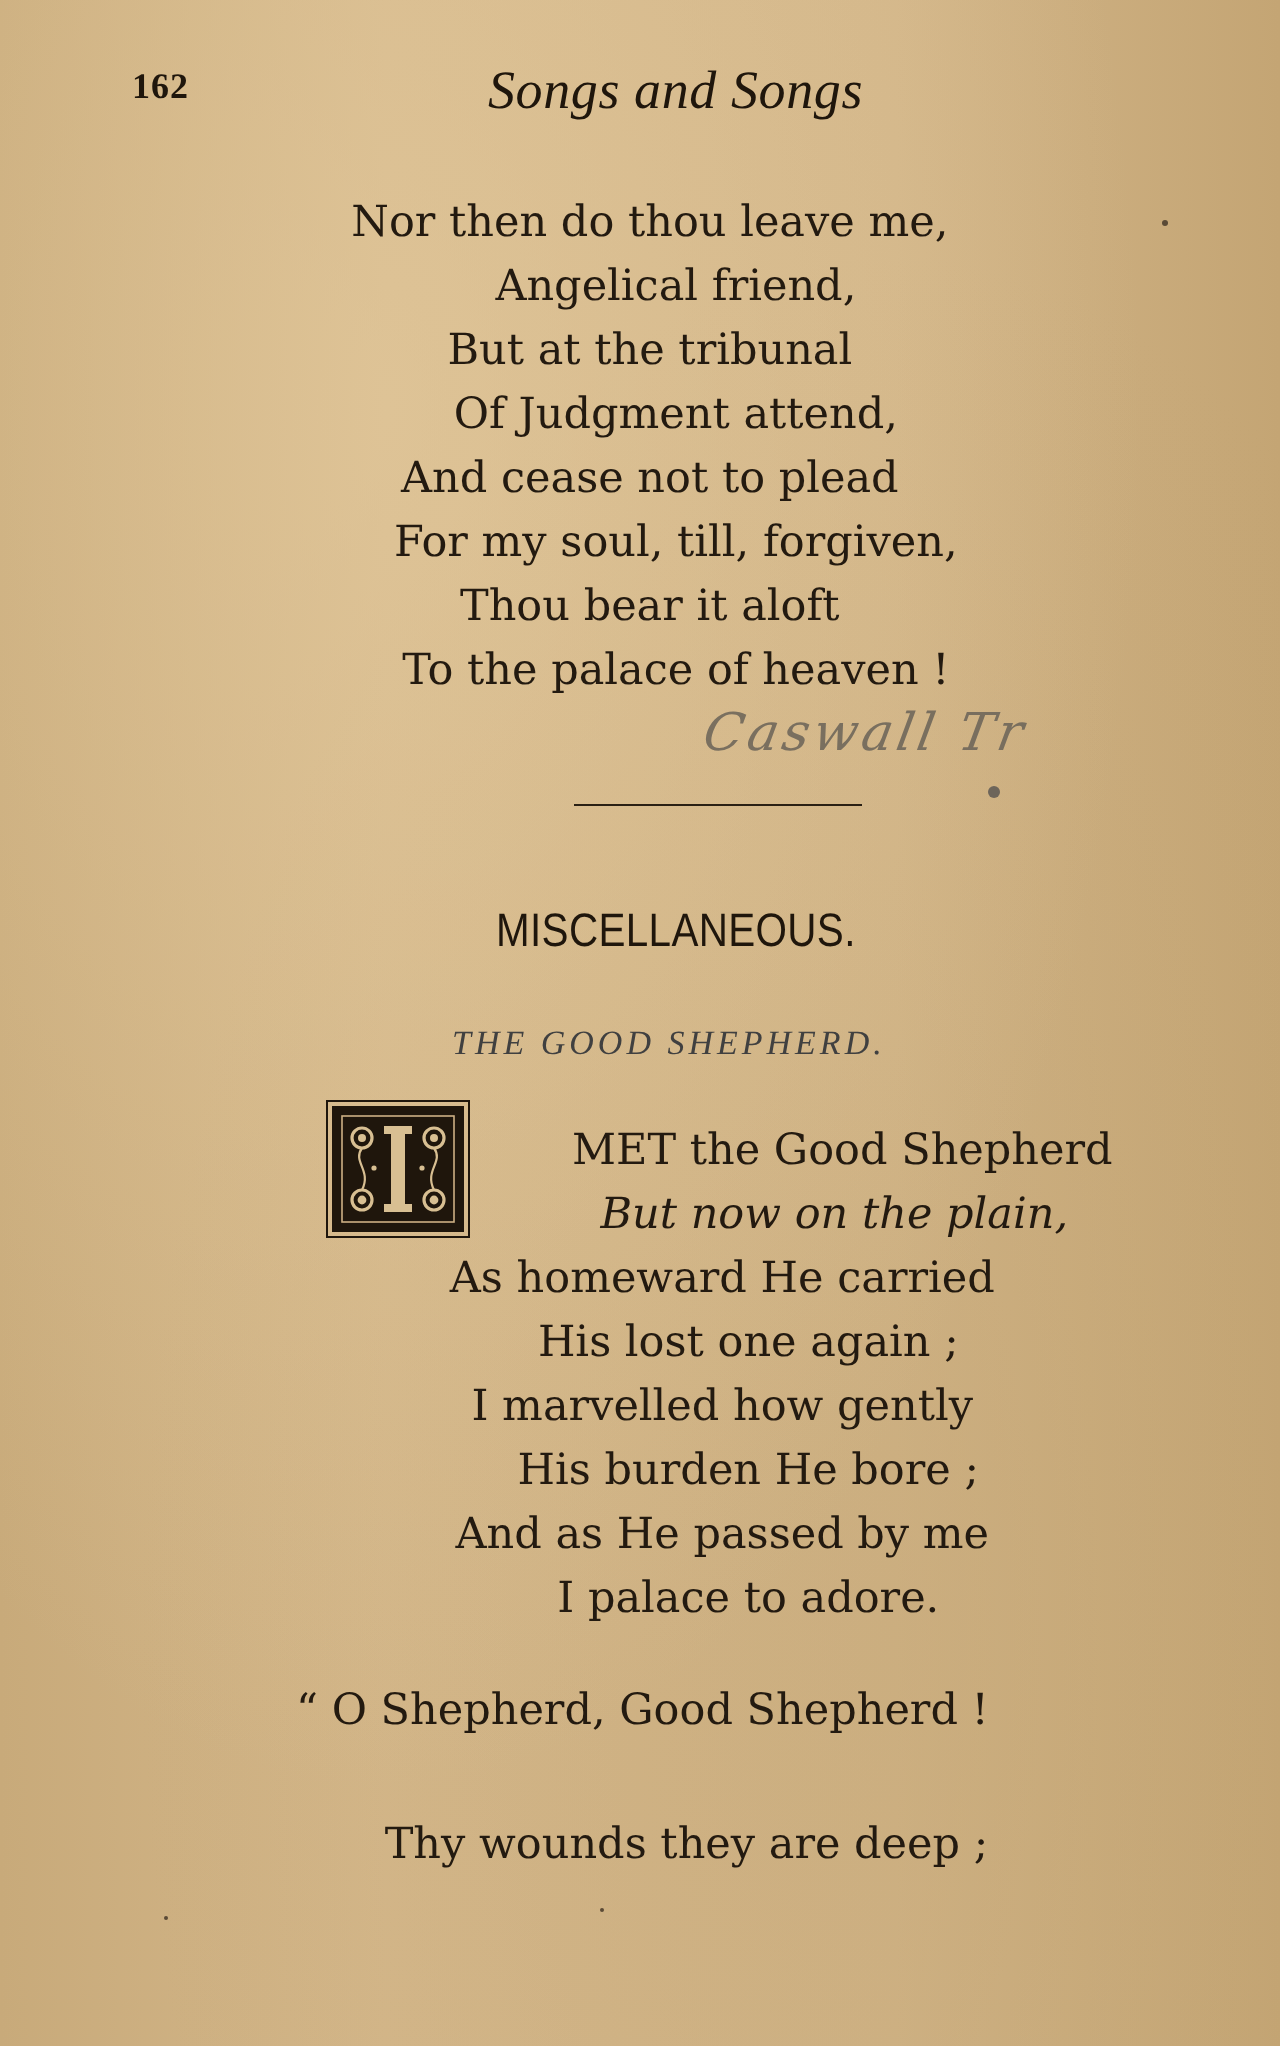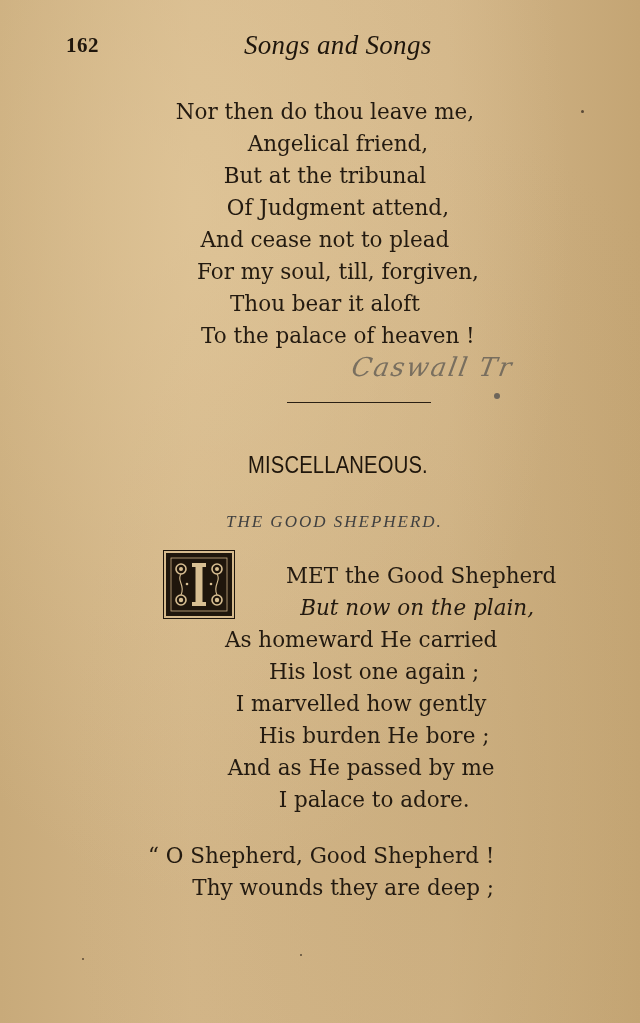--- a/index.html
+++ b/index.html
@@ -18,21 +18,21 @@
       linear-gradient(90deg, #c8aa7a 0%, #d4b78a 30%, #d2b588 70%, #c4a574 100%);
     font-family: "DejaVu Serif", "Liberation Serif", serif;
     color: #231a10;
   }
   .page-number {
     position: absolute;
     left: 66px;
     top: 33px;
     font-family: "Liberation Serif", serif;
     font-weight: bold;
-    font-size: 21px;
+    font-size: 18px;
     letter-spacing: 0.5px;
     color: #1f160c;
   }
   .running-head {
     position: absolute;
     left: 244px;
     top: 30px;
     font-family: "Liberation Serif", serif;
     font-style: italic;
     font-size: 27px;
@@ -123,20 +123,21 @@
   .verse-2 .line.second {
     padding-left: 112px;
     font-style: italic;
   }
   .verse-3 {
     left: 148px;
     top: 840px;
   }
   .verse-3 .line.indent {
     padding-left: 44px;
+    margin-top: 35px;
   }
   .speck {
     position: absolute;
     width: 3px;
     height: 3px;
     border-radius: 50%;
     background: #5a4a36;
   }
 </style>
 </head>

